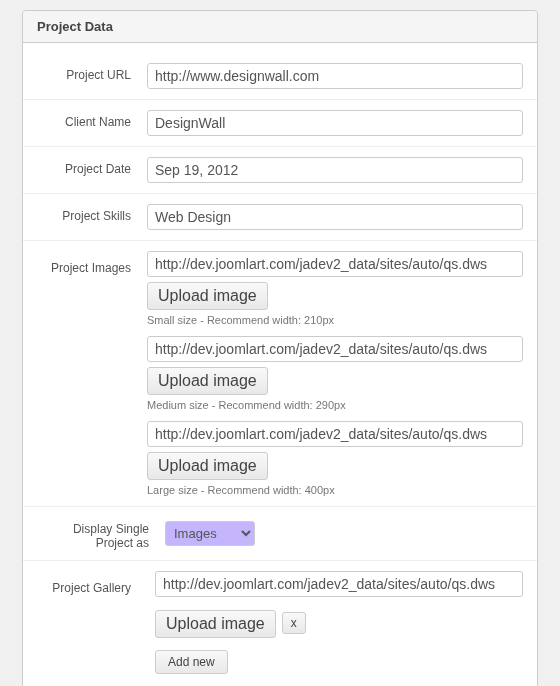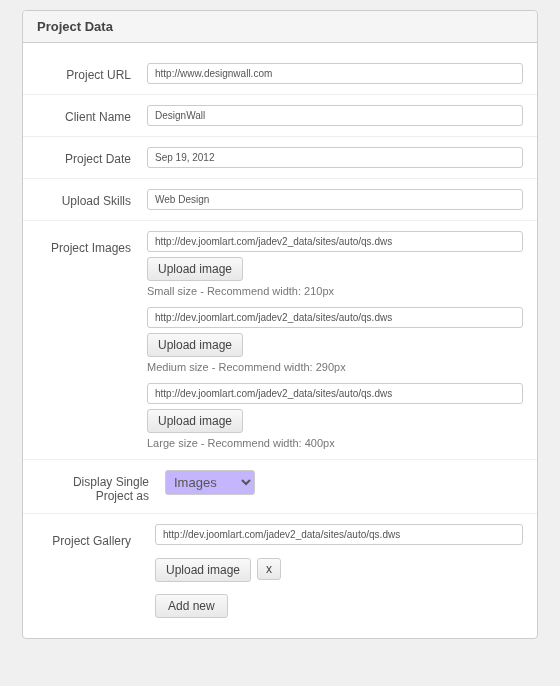--- a/index.html
+++ b/index.html
@@ -51,31 +51,31 @@
       font-size: 12px;
     }
     .form-control-wrap {
       flex: 1;
     }
     input[type="text"] {
       width: 100%;
       padding: 4px 7px;
       border: 1px solid #ccc;
       border-radius: 3px;
-      font-size: 10px;
+      font-size: 14px;
       color: #555;
       background: #fff;
     }
     .upload-btn {
       display: inline-block;
       padding: 4px 10px;
       background: linear-gradient(to bottom, #f9f9f9, #e8e8e8);
       border: 1px solid #ccc;
       border-radius: 3px;
-      font-size: 12px;
+      font-size: 16px;
       color: #444;
       cursor: pointer;
       margin-top: 5px;
       margin-bottom: 2px;
     }
     .img-hint {
       font-size: 11px;
       color: #777;
       margin-top: 2px;
     }
@@ -120,21 +120,21 @@
       padding: 4px 12px;
       background: linear-gradient(to bottom, #f9f9f9, #e8e8e8);
       border: 1px solid #ccc;
       border-radius: 3px;
       font-size: 12px;
       color: #444;
       cursor: pointer;
       margin-top: 4px;
     }
     .display-row {
-      align-items: flex-start;
+      align-items: center;
       padding-left: 32px;
     }
   </style>
 </head>
 <body>
 
 <div class="panel">
   <div class="panel-title">Project Data</div>
   <div class="panel-body">
 
@@ -153,21 +153,21 @@
     </div>
 
     <div class="form-row">
       <div class="form-label">Project Date</div>
       <div class="form-control-wrap">
         <input type="text" value="Sep 19, 2012" style="">
       </div>
     </div>
 
     <div class="form-row">
-      <div class="form-label">Upload Skills</div>
+      <div class="form-label">Project Skills</div>
       <div class="form-control-wrap">
         <input type="text" value="Web Design" style="">
       </div>
     </div>
 
     <div class="form-row">
       <div class="form-label project-images-label">Project Images</div>
       <div class="form-control-wrap">
 
         <div class="image-section">

